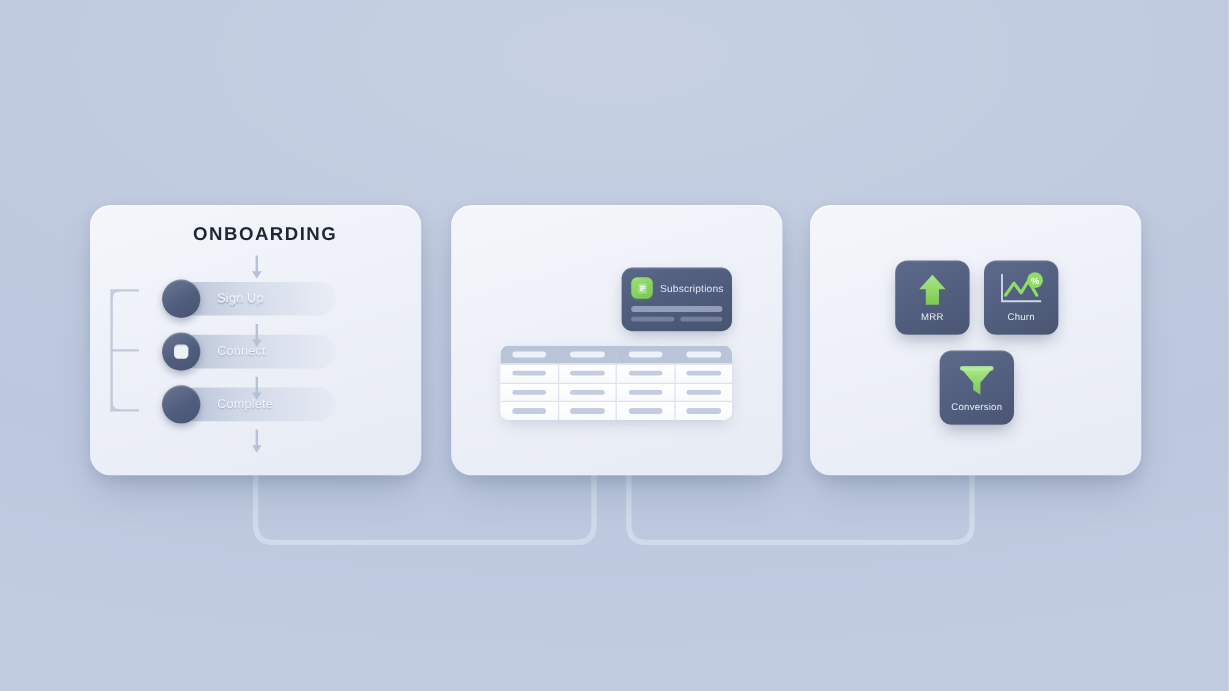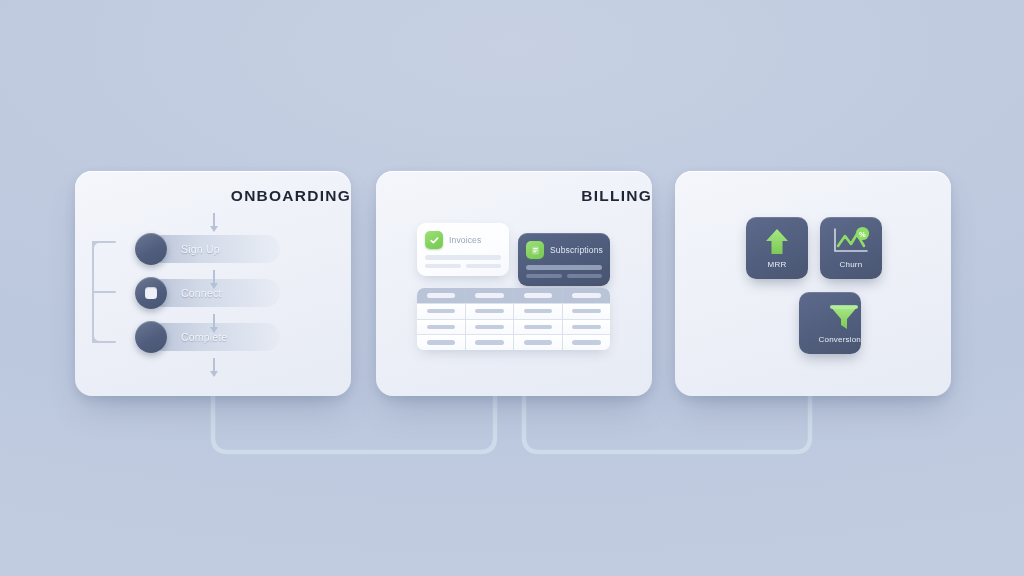--- a/index.html
+++ b/index.html
@@ -29,21 +29,21 @@
       0 18px 34px -10px rgba(76,94,126,0.30),
       0 4px 10px rgba(76,94,126,0.16),
       inset 0 1px 0 rgba(255,255,255,0.9);
   }
   .card.c1 { left:75px; }
   .card.c2 { left:376px; }
   .card.c3 { left:675px; }
 
   .card-title {
     position:absolute; top:16px; left:16px; right:0;
-    text-align:right;
+    text-align:center;
     font-size:15.5px;
     font-weight:700;
     letter-spacing:1.25px;
     color:#1f2633;
   }
 
   
   .flow { position:absolute; left:0; top:42px; width:100%; height:180px; }
 
   .arrow-vert {
@@ -129,21 +129,20 @@
   }
   .tile.light {
     left:41px; top:0;
     background: linear-gradient(160deg,#ffffff 0%, #fcfdff 60%, #f6f8fc 100%);
     box-shadow:0 5px 12px -3px rgba(78,95,128,0.26), inset 0 1px 0 rgba(255,255,255,0.95);
   }
   .tile.dark {
     left:142px; top:0;
     background: linear-gradient(160deg,#596788 0%, #4e5b7b 55%, #48546f 100%);
     box-shadow:0 5px 12px -3px rgba(62,76,105,0.38), inset 0 1px 0 rgba(255,255,255,0.16);
-    margin-top:10px;
   }
   .tile-head { display:flex; align-items:center; gap:6px; }
   .tile-ico {
     width:18px; height:18px; border-radius:5px;
     background: linear-gradient(150deg,#9fe07a 0%, #85d35f 55%, #77c853 100%);
     box-shadow:0 1px 2px rgba(90,140,60,0.35);
     display:flex; align-items:center; justify-content:center;
     flex:none;
   }
   .tile-ico svg { display:block; }
@@ -192,21 +191,21 @@
     position:absolute;
     width:62px; height:62px;
     border-radius:10px;
     background: linear-gradient(155deg,#5d6a8b 0%, #515e7e 55%, #4a5671 100%);
     box-shadow:0 6px 13px -3px rgba(62,76,105,0.40), inset 0 1px 0 rgba(255,255,255,0.15);
     display:flex; flex-direction:column; align-items:center; justify-content:flex-start;
     padding-top:8px;
   }
   .m1 { left:71px;  top:0px; }
   .m2 { left:145px; top:0px; }
-  .m3 { left:124px; top:75px;align-items:flex-end; }
+  .m3 { left:108px; top:75px; }
   .metric .glyph { height:34px; display:flex; align-items:center; justify-content:center; }
   .metric .mlabel {
     font-size:8px; color:#e8edf6; letter-spacing:0.2px;
     margin-top:1px;
   }
 </style>
 </head>
 <body>
 
 <svg class="connectors" width="1024" height="576" viewBox="0 0 1024 576">
@@ -254,41 +253,23 @@
         <div class="step-pill"></div>
         <div class="step-node"></div>
         <span class="step-label">Complete</span>
       </div>
 
       <div class="arrow-vert a4"></div>
     </div>
   </section>
 
   <section class="card c2">
-    <h2 class="card-title">BILLING</h2>
 
     <div class="bill">
 
-      <div class="tile light">
-        <div class="tile-head">
-          <span class="tile-ico">
-            <svg width="11" height="11" viewBox="0 0 12 12">
-              <path d="M2.4 6.2 L4.7 8.4 L9.4 3.4" fill="none" stroke="#ffffff" stroke-width="1.8" stroke-linecap="round" stroke-linejoin="round"></path>
-            </svg>
-          </span>
-          <span class="tile-name">Invoices</span>
-        </div>
-        <div class="bars">
-          <div class="bar" style="width:100%"></div>
-          <div class="bar-row">
-            <div class="bar" style="width:48%"></div>
-            <div class="bar" style="width:48%"></div>
-          </div>
-        </div>
-      </div>
 
       <div class="tile dark">
         <div class="tile-head">
           <span class="tile-ico">
             <svg width="11" height="11" viewBox="0 0 12 12">
               <rect x="2.2" y="1.6" width="7.6" height="8.8" rx="1.2" fill="#ffffff" opacity="0.28"></rect>
               <rect x="3.6" y="3.3" width="4.8" height="1" rx="0.5" fill="#ffffff"></rect>
               <rect x="3.6" y="5.1" width="4.8" height="1" rx="0.5" fill="#ffffff"></rect>
               <rect x="3.6" y="6.9" width="3.2" height="1" rx="0.5" fill="#ffffff"></rect>
             </svg>

